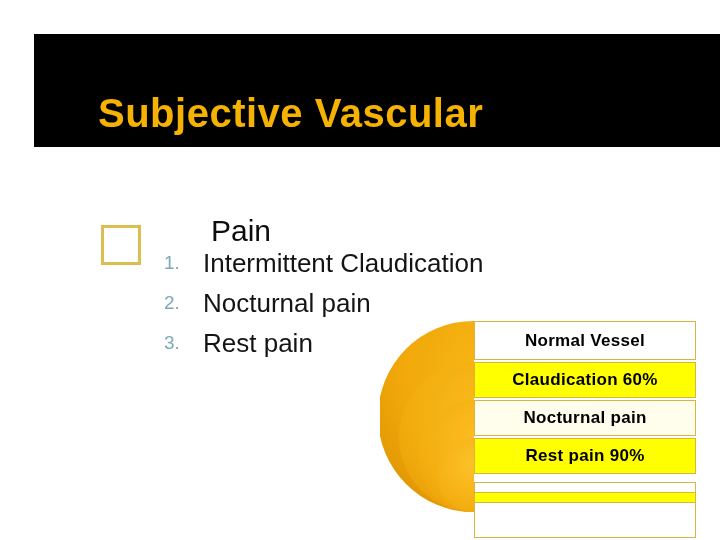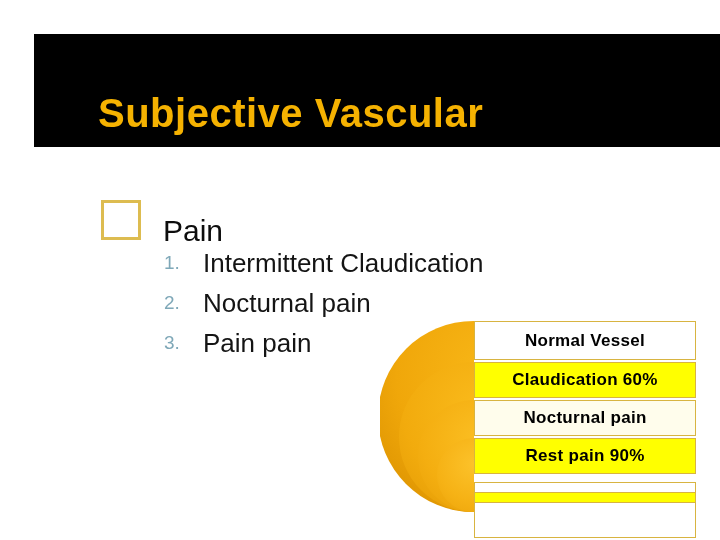--- a/index.html
+++ b/index.html
@@ -14,21 +14,21 @@
     background:#000000;
   }
   .slide-title {
     position:absolute; left:47px; top:40px;
     font-size:40px; font-weight:bold; color:#F5B201;
     letter-spacing:0.5px; white-space:nowrap;
   }
   
   .pain-heading {
     position:absolute; left:50px; top:146px;
-    display:flex; align-items:flex-start;
+    display:flex; align-items:flex-end;gap:48px;
   }
   .bullet-square {
     width:15px; height:15px; border:3px solid #DDBC50;
     display:inline-block; margin-right:5px; margin-top:3px;
     background:transparent;
   }
   .pain-label { font-size:30px; color:#0d0d0d; }
   
   .pain-list {
     position:absolute; left:79px; top:192px; list-style:none;
@@ -93,21 +93,21 @@
     <li>
       <span class="num">1.</span>
       <span class="txt">Intermittent Claudication</span>
     </li>
     <li>
       <span class="num">2.</span>
       <span class="txt">Nocturnal pain</span>
     </li>
     <li>
       <span class="num">3.</span>
-      <span class="txt">Pain pain</span>
+      <span class="txt">Rest pain</span>
     </li>
   </ol>
 
   <div class="diagram">
     <div class="semicircles">
       <div class="circle c1"></div>
       <div class="circle c2"></div>
       <div class="circle c3"></div>
       <div class="circle c4"></div>
     </div>

